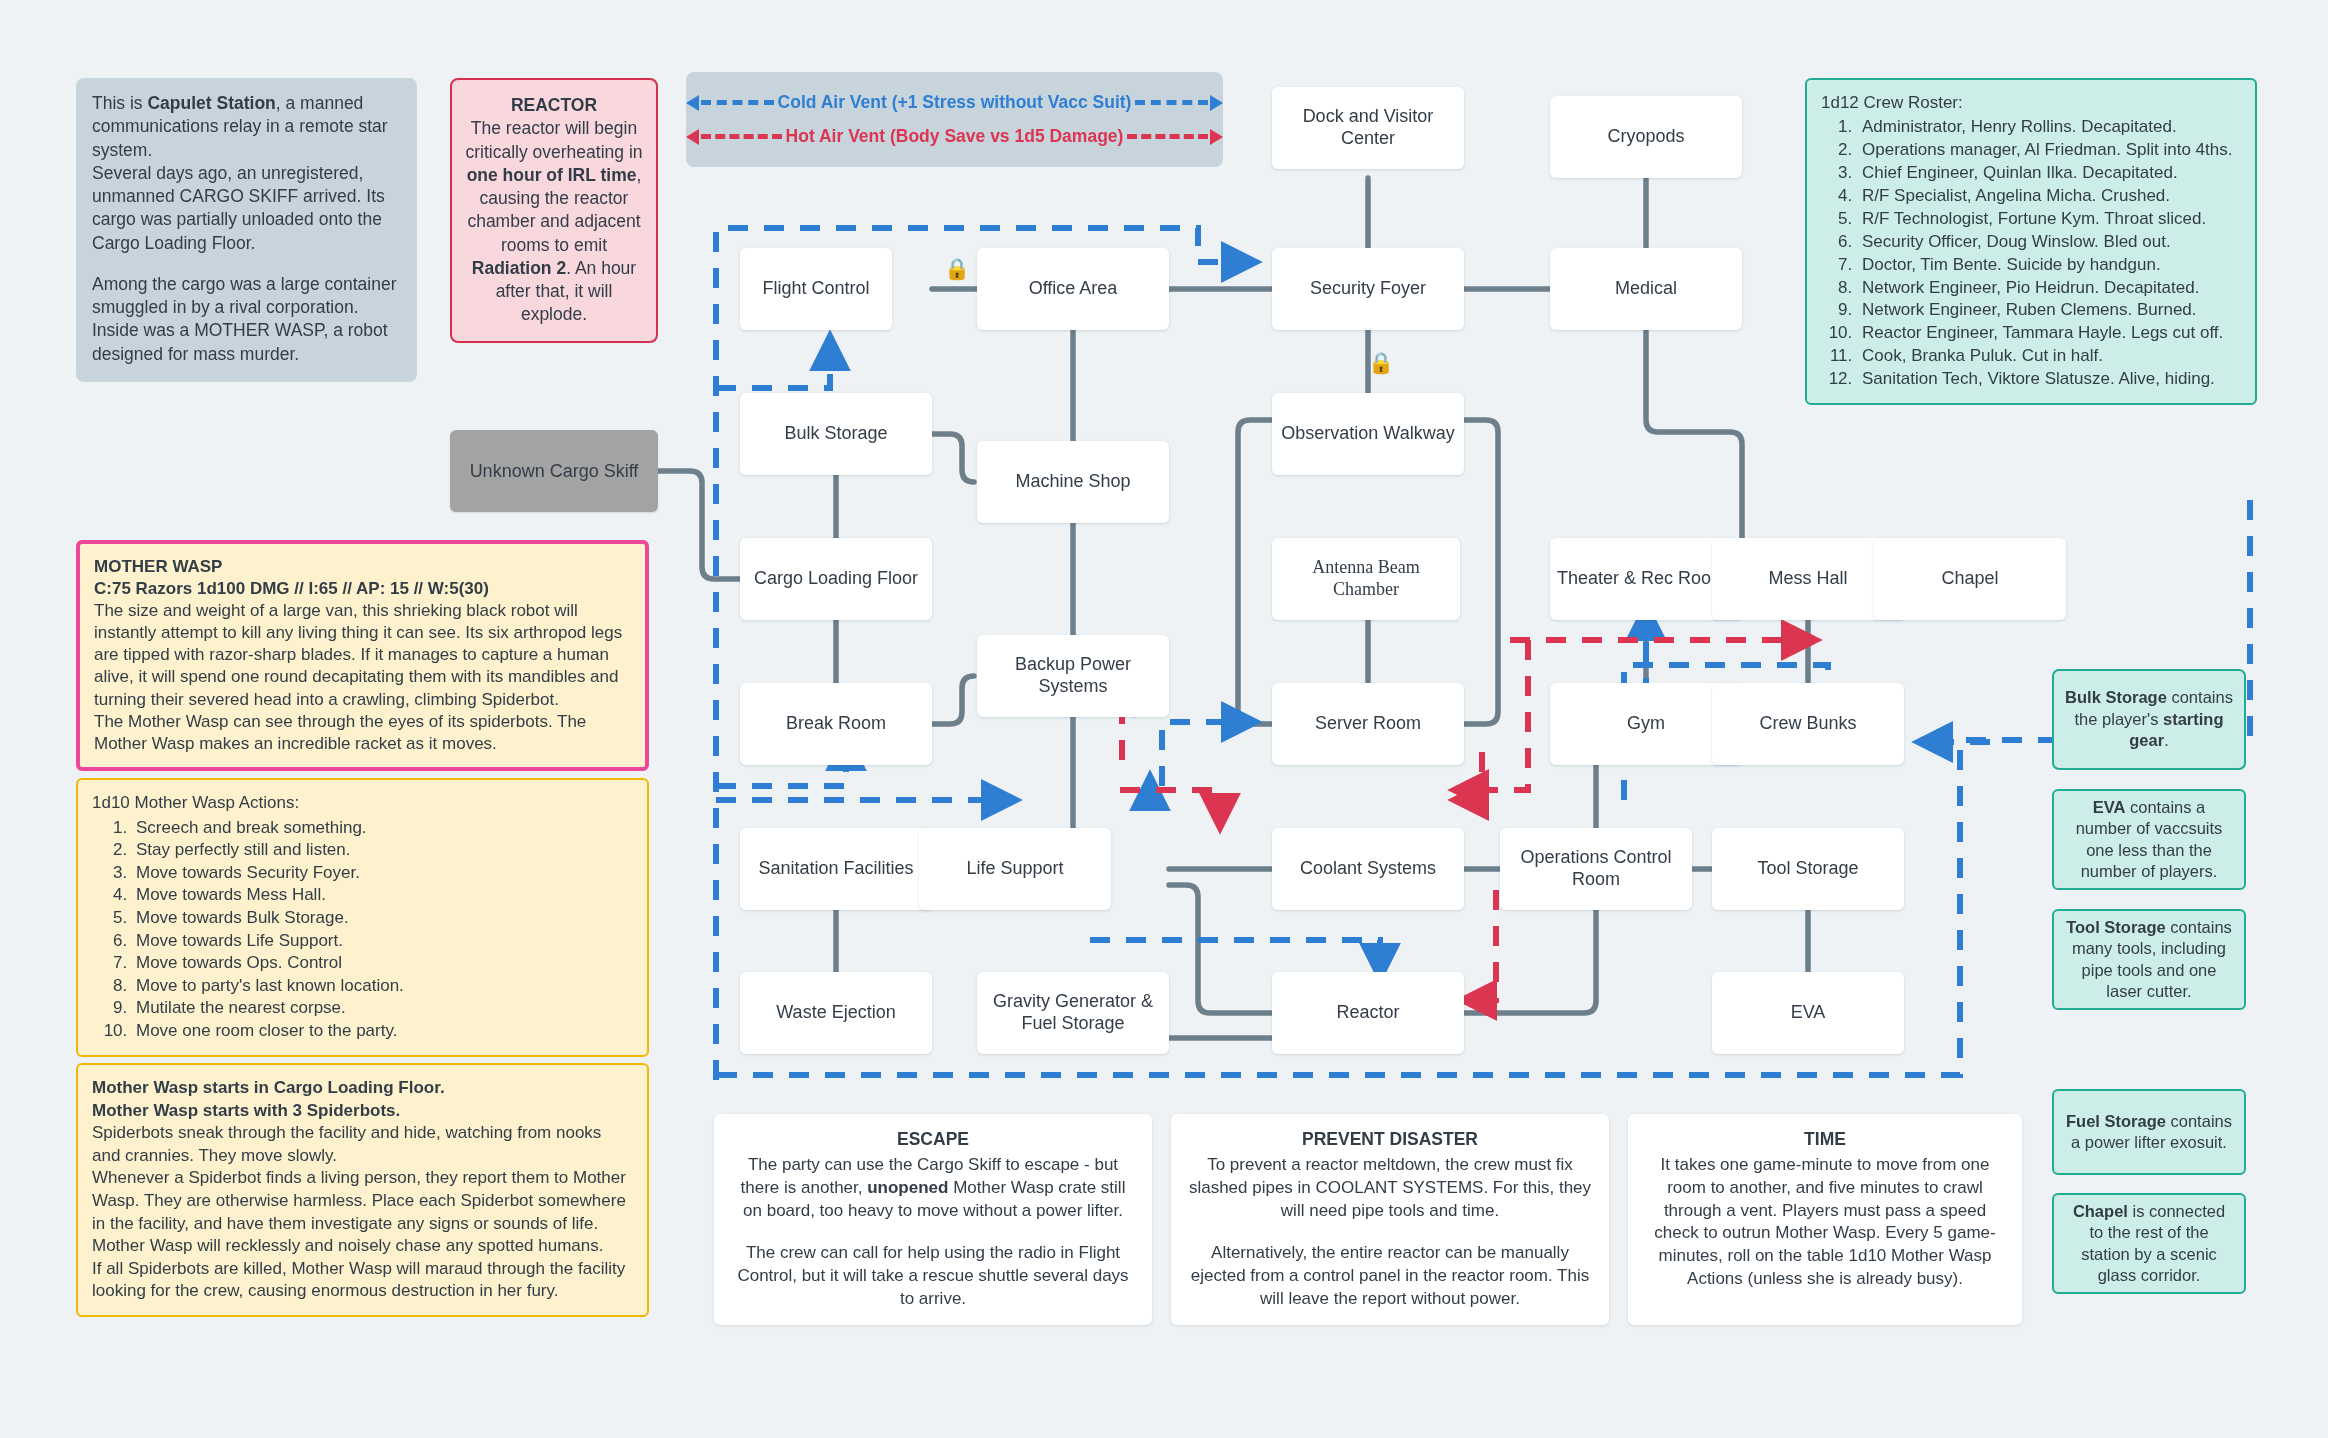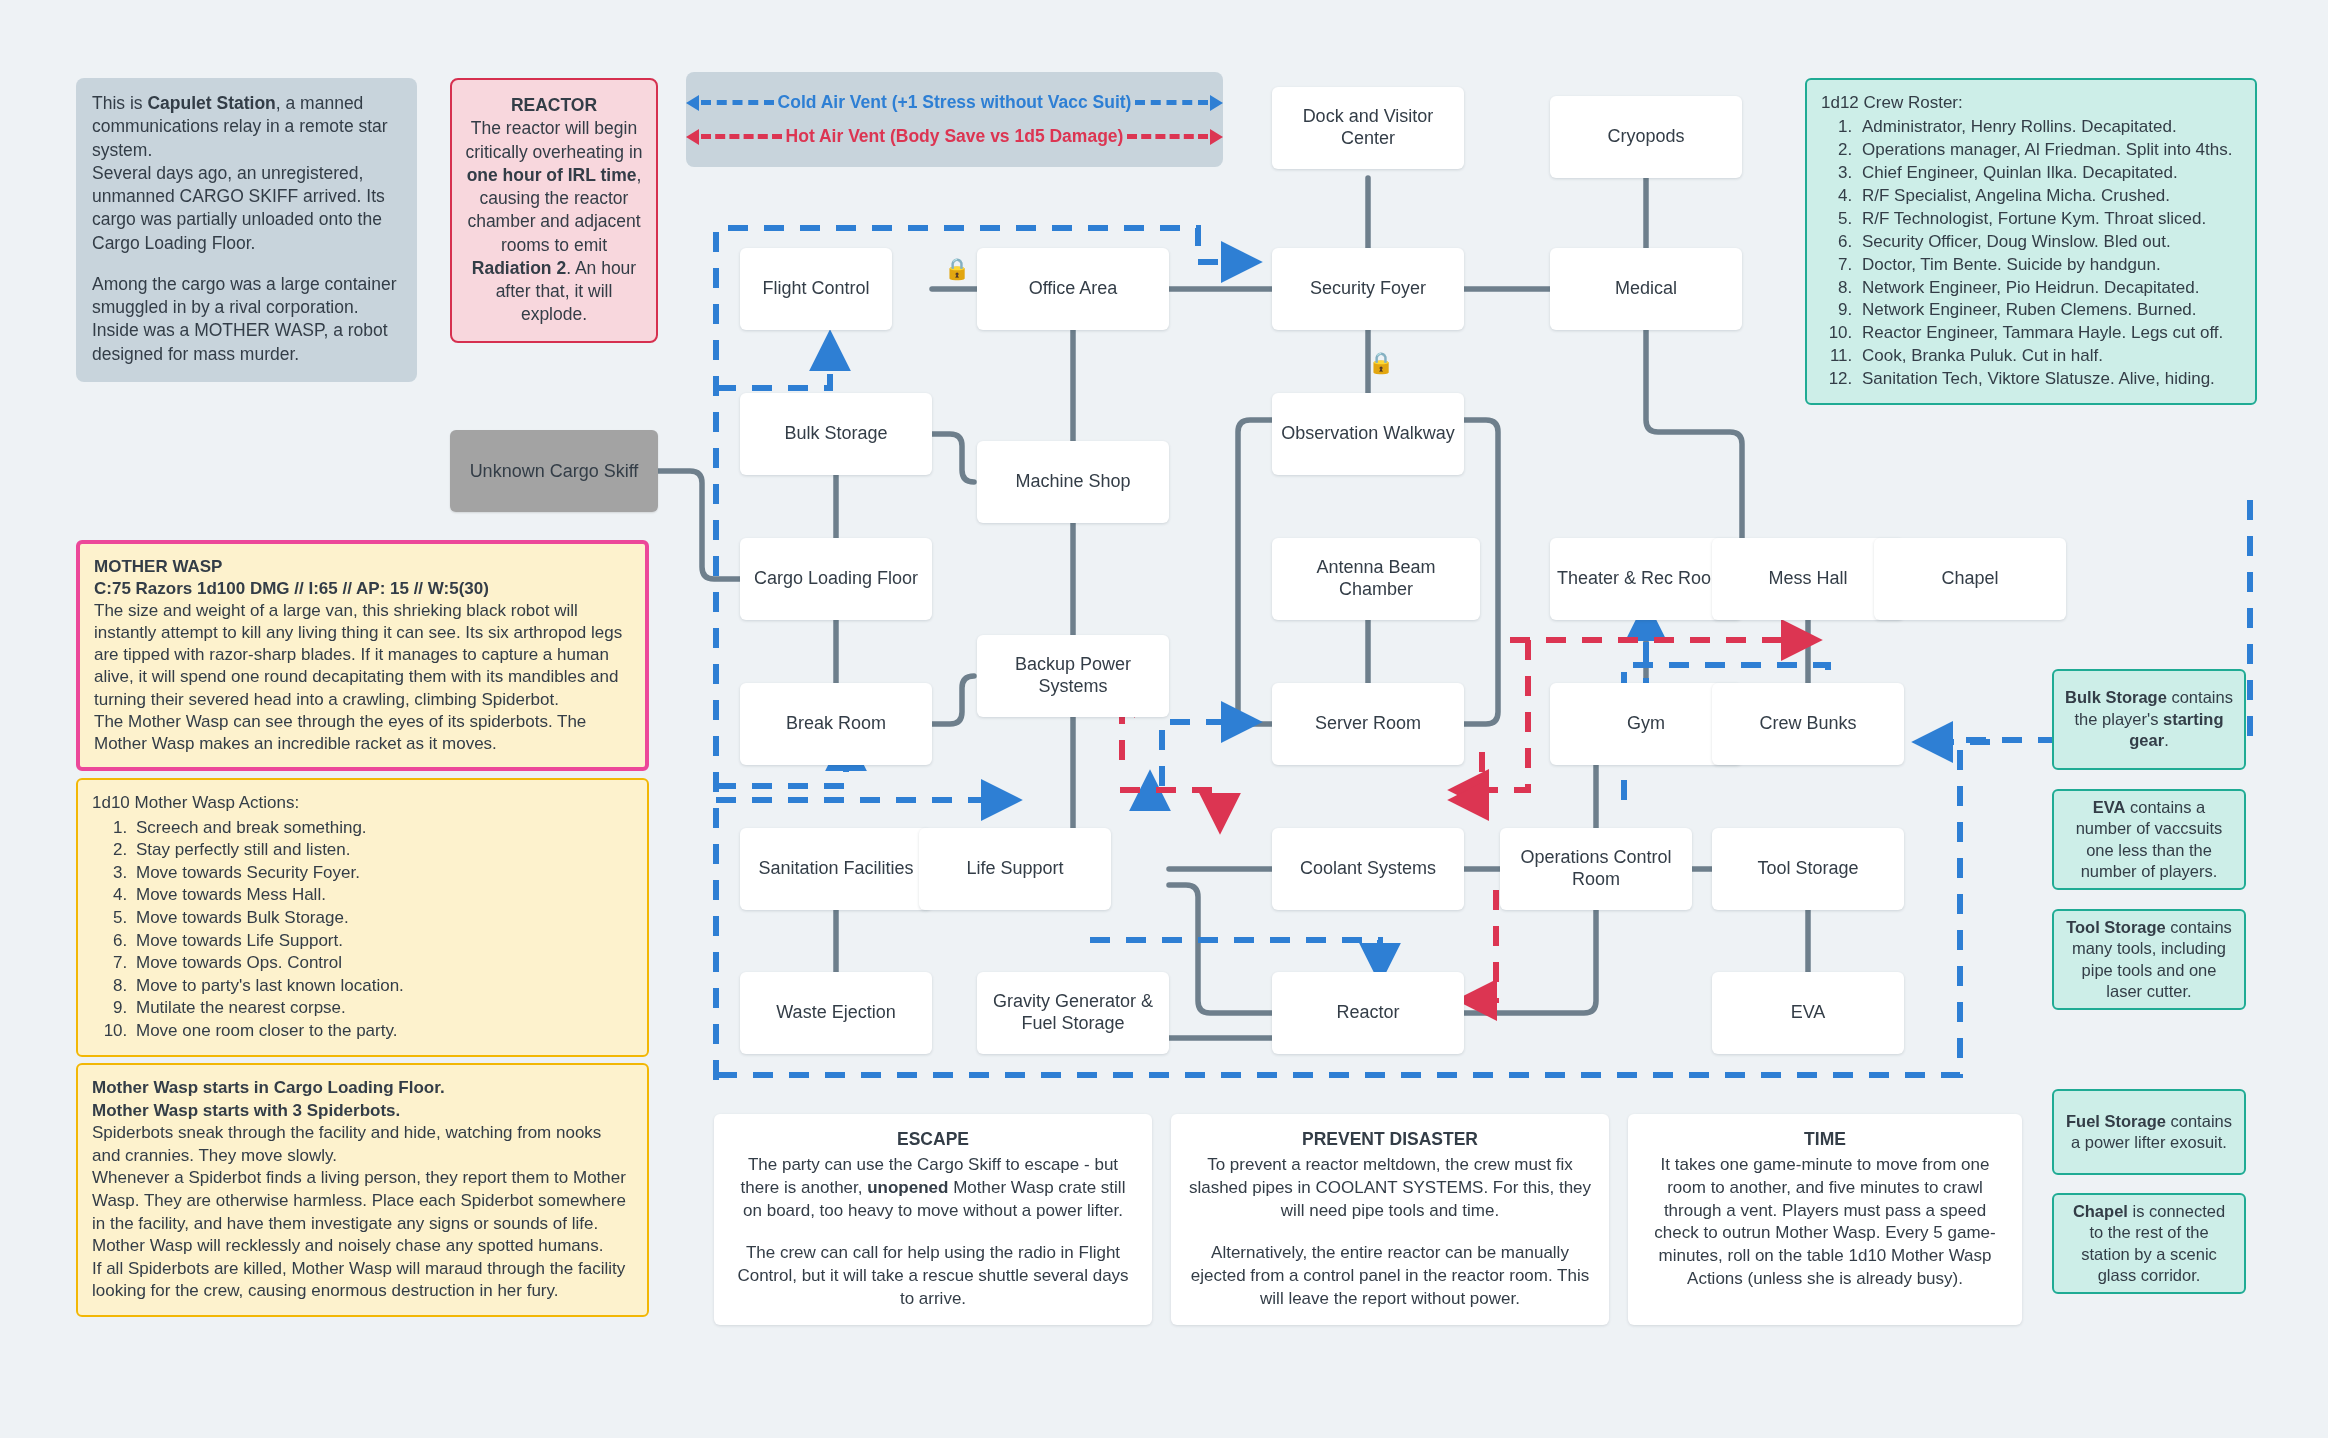--- a/index.html
+++ b/index.html
@@ -313,21 +313,21 @@
     </div>
     <div class="room" style="left: 977px; top: 441px; width: 192px; height: 82px;">
       <span>Machine Shop</span>
     </div>
     <div class="room" style="left: 1272px; top: 393px; width: 192px; height: 82px;">
       <span>Observation Walkway</span>
     </div>
     <div class="room" style="left: 740px; top: 538px; width: 192px; height: 82px;">
       <span>Cargo Loading Floor</span>
     </div>
-    <div class="room" style="left: 1272px; top: 538px; width: 208px; height: 82px;">
+    <div class="room" style="left: 1272px; top: 538px; width: 188px; height: 82px; font-family: Liberation Serif, serif;">
       <span>Antenna Beam Chamber</span>
     </div>
     <div class="room" style="left: 1550px; top: 538px; width: 192px; height: 82px;">
       <span>Theater &amp; Rec Rooms</span>
     </div>
     <div class="room" style="left: 1712px; top: 538px; width: 192px; height: 82px;">
       <span>Mess Hall</span>
     </div>
     <div class="room" style="left: 1874px; top: 538px; width: 192px; height: 82px;">
       <span>Chapel</span>
@@ -371,21 +371,21 @@
     <div class="room" style="left: 1272px; top: 972px; width: 192px; height: 82px;">
       <span>Reactor</span>
     </div>
     <div class="room" style="left: 1712px; top: 972px; width: 192px; height: 82px;">
       <span>EVA</span>
     </div>
     <div class="lock" style="left: 944px; top: 258px;">🔒</div>
     <div class="lock" style="left: 1368px; top: 352px;">🔒</div>
   </div>
 <div id="notes-layer">
-    <div class="note" style="left: 2052px; top: 669px; width: 194px; height: 101px;">
+    <div class="note" style="left: 2052px; top: 669px; width: 194px; height: 101px; border-radius: 7px;">
       <div><b>Bulk Storage</b><span> contains the player's </span><b>starting gear</b><span>.</span></div>
     </div>
     <div class="note" style="left: 2052px; top: 789px; width: 194px; height: 101px;">
       <div><b>EVA</b><span> contains a number of vaccsuits one less than the number of players.</span></div>
     </div>
     <div class="note" style="left: 2052px; top: 909px; width: 194px; height: 101px;">
       <div><b>Tool Storage</b><span> contains many tools, including pipe tools and one laser cutter.</span></div>
     </div>
     <div class="note" style="left: 2052px; top: 1089px; width: 194px; height: 86px;">
       <div><b>Fuel Storage</b><span> contains a power lifter exosuit.</span></div>

